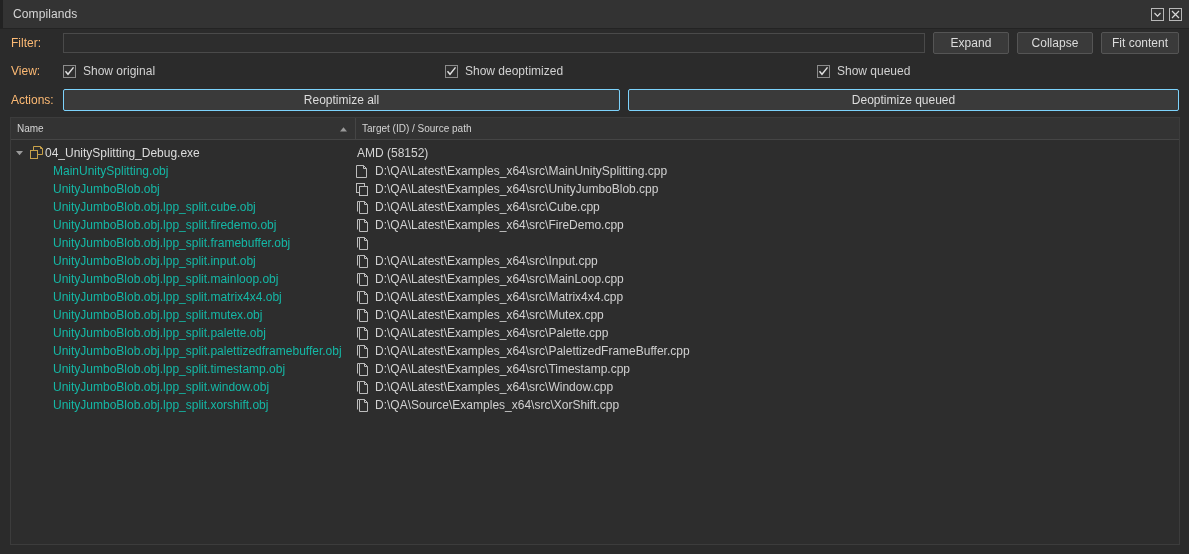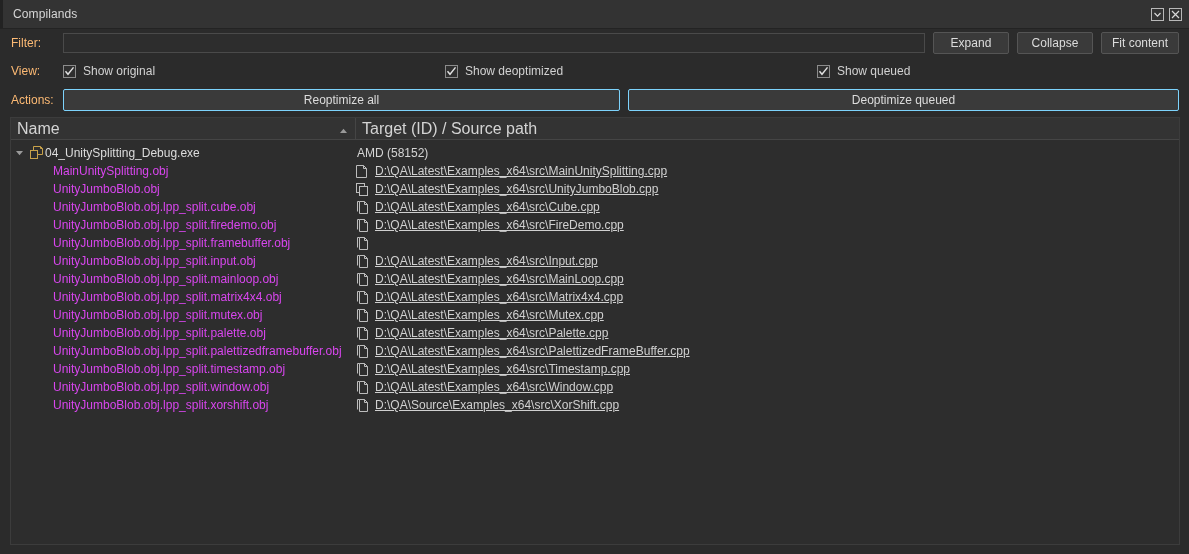--- a/index.html
+++ b/index.html
@@ -167,21 +167,21 @@
   .tree-header {
     flex: 0 0 21px;
     display: flex;
     background: #333333;
     border-bottom: 1px solid #454545;
     align-items: stretch;
   }
   .th {
     display: flex;
     align-items: center;
-    font-size: 16px;
+    font-size: 10px;
     color: #d4d4d4;
     position: relative;
     padding-left: 6px;
     cursor: pointer;
   }
   .th.name { flex: 0 0 338px; border-right: 1px solid #454545; }
   .th.target { flex: 1 1 auto; }
   .sort-arrow {
     position: absolute;
     right: 7px;
@@ -230,23 +230,23 @@
     align-items: center;
     justify-content: center;
   }
   .ic.pathicon {
     width: 20px;
     flex: 0 0 20px;
     justify-content: flex-start;
     padding-left: 2px;
   }
   .indent-child { padding-left: 42px; }
-  .node-label { color: #d946ef; }
+  .node-label { color: #14b8a6; }
   .node-label.root { color: #dddddd; }
-  .path-text { color: #d0d0d0; text-decoration: underline; }
+  .path-text { color: #d0d0d0; }
   .target-plain { padding-left: 4px; color: #d4d4d4; }
 
   svg { shape-rendering: geometricPrecision; }
 </style>
 </head>
 <body>
 
 <div class="window">
 
   <div class="titlebar">

